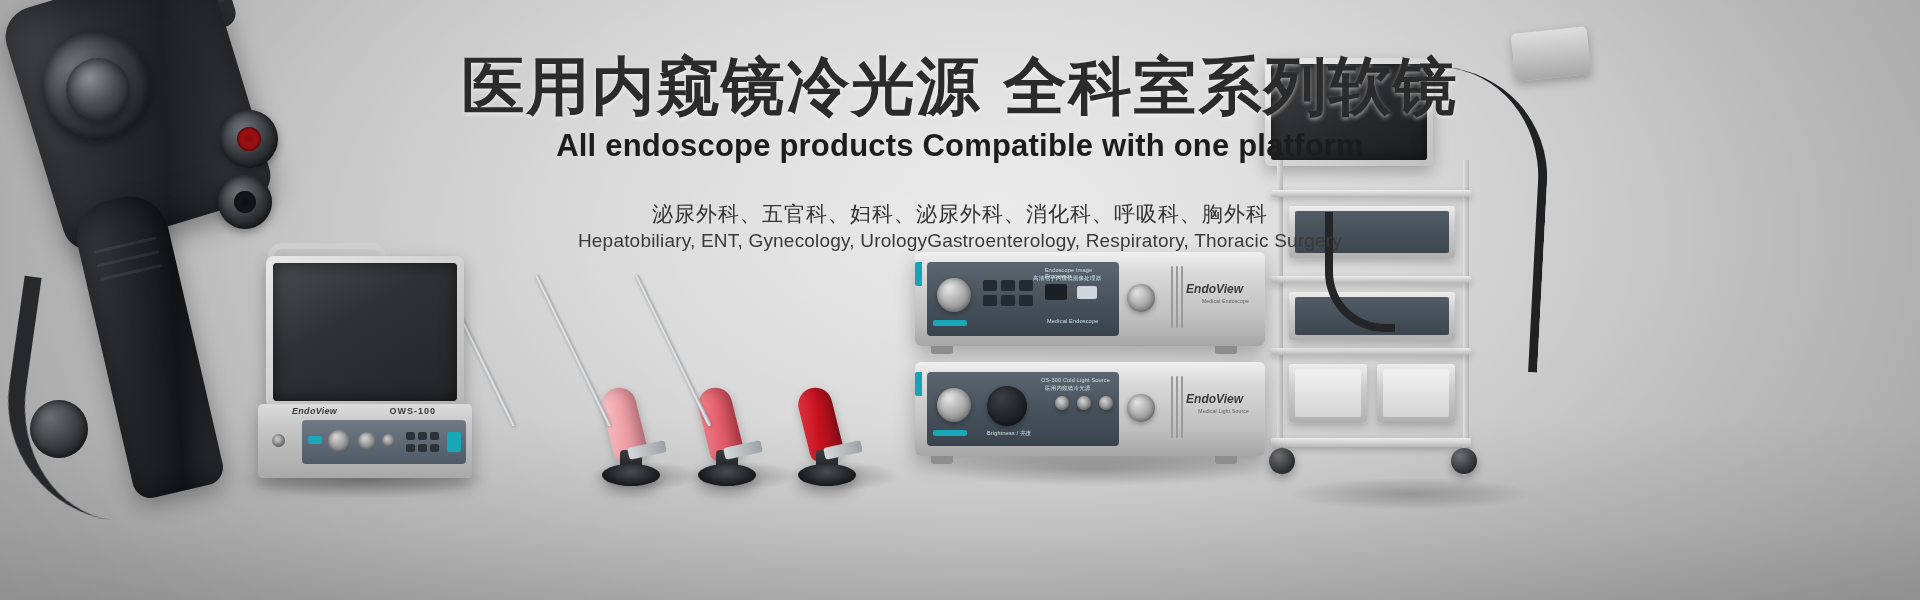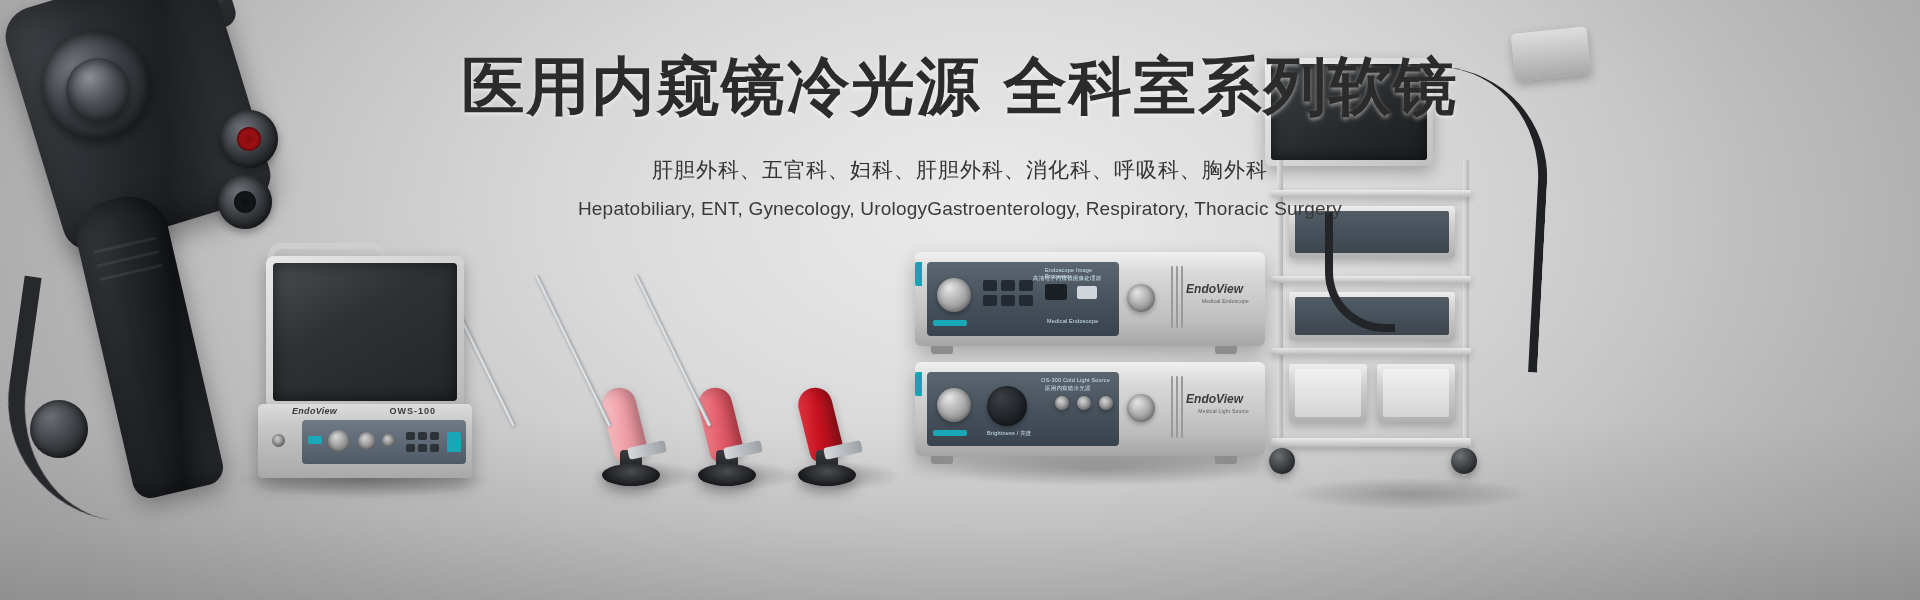--- a/index.html
+++ b/index.html
@@ -34,21 +34,21 @@
   }
   .headline .gap { display:inline-block; width:22px; }
   .subhead {
     margin-top:8px; font-size:31px; font-weight:700; color:#1c1c1c;
     letter-spacing:0.2px;
   }
   .dept-cn {
     margin-top:36px; font-size:21px; color:#333; letter-spacing:1px;
   }
   .dept-en {
-    margin-top:14px; font-size:19px; color:#3a3a3a; letter-spacing:0.2px;
+    margin-top:2px; font-size:19px; color:#3a3a3a; letter-spacing:0.2px;
   }
 
   
   .dev { position:absolute; }
   .shadow-el {
     position:absolute; border-radius:50%;
     background:radial-gradient(ellipse at center, rgba(60,60,60,0.38) 0%, rgba(60,60,60,0.16) 45%, rgba(60,60,60,0) 72%);
     pointer-events:none;
   }
 
@@ -304,21 +304,22 @@
       <div class="es-grip-line" style="top:74px"></div>
     </div>
     <div class="es-cable"></div>
     <div class="es-tip"></div>
   </div>
 
   <div class="text-block">
     <div class="headline">
       <span>医用内窥镜冷光源</span><span class="gap"></span><span>全科室系列软镜</span>
     </div>
-    <div class="dept-cn">肝胆外科、五官科、妇科、肝胆外科、消化科、呼吸科、胸外科</div>
+    <div class="subhead">All endoscope products Compatible with one platform</div>
+    <div class="dept-cn">泌尿外科、五官科、妇科、泌尿外科、消化科、呼吸科、胸外科</div>
     <div class="dept-en">Hepatobiliary, ENT, Gynecology, UrologyGastroenterology, Respiratory, Thoracic Surgery</div>
   </div>
 
   <div class="shadow-el" style="left:238px; top:462px; width:250px; height:36px;"></div>
   <div class="dev" id="workstation">
     <div class="ws-handle"></div>
     <div class="ws-screen-frame">
       <div class="ws-screen"></div>
     </div>
     <div class="ws-base">

